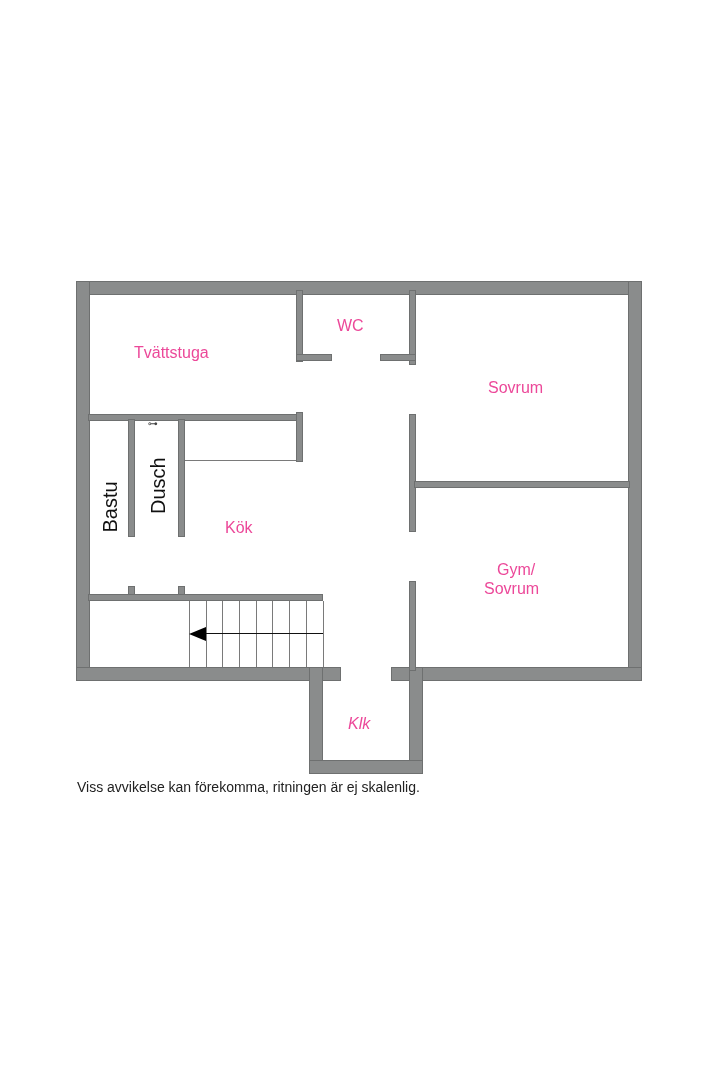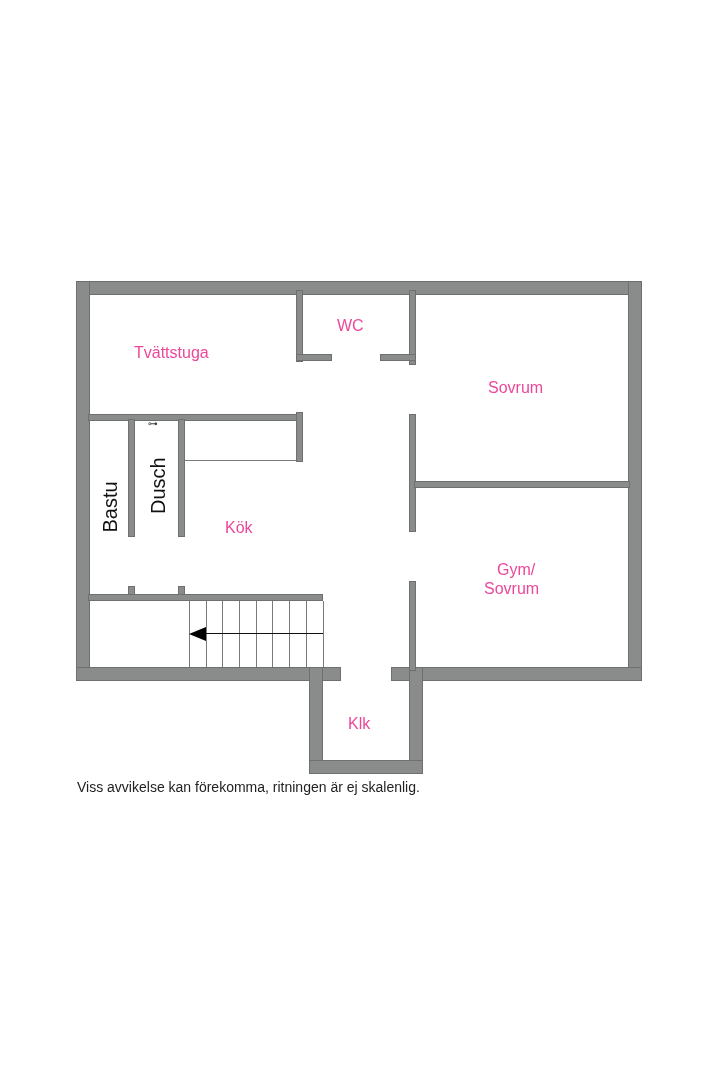--- a/index.html
+++ b/index.html
@@ -68,16 +68,16 @@
   <div class="shower" style="left:148px;top:418px;">⊶</div>
 
   <div class="label" style="left:134px;top:342px;text-align:center;">Tvättstuga</div>
   <div class="label" style="left:337px;top:315px;">WC</div>
   <div class="label" style="left:488px;top:377px;">Sovrum</div>
   <div class="label" style="left:225px;top:469px;margin-top:48px;">Kök</div>
   <div class="vlabel" style="left:130px;top:475px;width:56px;text-align:center;">Dusch</div>
   <div class="vlabel" style="left:83px;top:496px;width:54px;text-align:center;">Bastu</div>
   <div class="label" style="left:497px;top:559px;">Gym/</div>
   <div class="label" style="left:484px;top:578px;">Sovrum</div>
-  <div class="label" style="left:348px;top:713px;">Klk</div>
+  <div class="label" style="left:348px;top:713px;font-style:italic;">Klk</div>
 </div>
 
 <div class="note">Viss avvikelse kan förekomma, ritningen är ej skalenlig.</div>
 
 </body></html>

